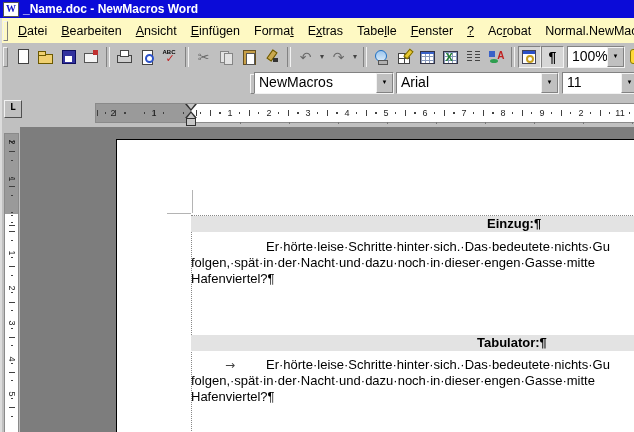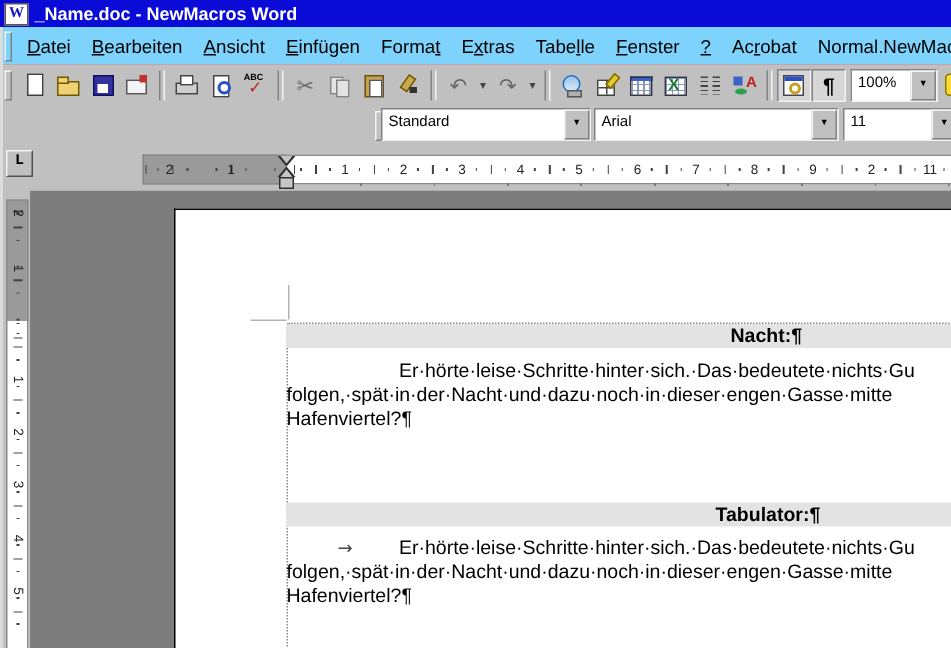--- a/index.html
+++ b/index.html
@@ -9,21 +9,21 @@
   .abs{position:absolute;}
   u{text-decoration:underline;}
 
   
   #titlebar{left:0;top:0;width:634px;height:18px;background:#0b0bd8;display:flex;align-items:center;}
   .wicon{width:14px;height:13px;margin:0 4px 0 3px;background:#fff;border:1px solid #555;
          color:#1515c8;font:bold 10px/12px "Liberation Serif",serif;text-align:center;flex:none;}
   #title-text{color:#fff;font:bold 12px/18px "Liberation Sans",sans-serif;white-space:nowrap;}
 
   
-  #menubar{left:0;top:18px;width:634px;height:25px;background:#7dd3fc;display:flex;align-items:center;
+  #menubar{left:0;top:18px;width:634px;height:25px;background:#fef9c3;display:flex;align-items:center;
            border-bottom:1px solid #ef4444;white-space:nowrap;overflow:hidden;}
   .grip{width:3px;height:18px;border:1px solid;border-color:#f2f2f2 #828282 #828282 #f2f2f2;margin:0 3px;flex:none;}
   .menu-item{padding:0 7px;font-size:12.5px;color:#000;flex:none;cursor:default;}
 
   
   .bar{background:#c0c0c0;display:flex;align-items:center;overflow:hidden;}
   #stdbar{left:0;top:43px;width:634px;height:27px;border-bottom:1px solid #a8a8a8;}
   #fmtbar{left:0;top:70px;width:634px;height:26px;border-bottom:1px solid #9a9a9a;}
   .tbtn{width:23px;height:22px;flex:none;display:flex;align-items:center;justify-content:center;position:relative;}
   .tbtn.on{border:1px solid;border-color:#828282 #f2f2f2 #f2f2f2 #828282;background:#d6d6d6;width:21px;height:20px;}
@@ -75,21 +75,21 @@
   .ic.docmap:before{left:1px;top:1px;width:12px;height:12px;background-color:#fff;border:1px solid #445;
       background-image:linear-gradient(#2a50c8,#2a50c8);background-size:12px 3px;background-repeat:no-repeat;}
   .ic.docmap:after{left:5px;top:6px;width:4px;height:4px;border:2px solid #c8a020;border-radius:50%;}
   .ic.helpb:before{left:0;top:0;width:14px;height:13px;background:#ffd936;border:1px solid #8a7a00;border-radius:3px;}
   .qg{position:absolute;left:4px;top:0;color:#1515c8;font:bold 11px/14px "Liberation Sans",sans-serif;}
   .spell-abc{position:absolute;left:1px;top:0;font:bold 6px/7px "Liberation Sans",sans-serif;color:#000;}
   .spell-chk{position:absolute;left:4px;top:4px;color:#c02020;font:bold 11px/12px "DejaVu Sans",sans-serif;}
 
   
   .combo{height:20px;display:flex;flex:none;border:1px solid;border-color:#828282 #f2f2f2 #f2f2f2 #828282;background:#fff;}
-  .combo .val{flex:1;font-size:10px;line-height:18px;padding-left:4px;white-space:nowrap;overflow:hidden;color:#000;}
+  .combo .val{flex:1;font-size:14px;line-height:18px;padding-left:4px;white-space:nowrap;overflow:hidden;color:#000;}
   .combo .arrow{width:15px;background:#c0c0c0;border:1px solid;border-color:#f2f2f2 #828282 #828282 #f2f2f2;
                 font-size:6px;line-height:16px;text-align:center;color:#000;flex:none;}
 
   
   #rulerrow{left:0;top:96px;width:634px;height:31px;background:#c0c0c0;}
   #tabsel{left:4px;top:4px;width:16px;height:16px;background:#c0c0c0;border:1px solid;
           border-color:#f2f2f2 #505050 #505050 #f2f2f2;
           font:bold 10px/14px "Liberation Mono",monospace;text-align:center;color:#000;}
   .hregion{top:7px;height:18px;}
   #hr-dark{left:95px;width:96px;background:#9a9a9a;border:1px solid #8a8a8a;border-right:none;}
@@ -240,21 +240,21 @@
     <div class="tbtn" style="margin-left:2px;">
         <span class="ic helpb">
           <b class="qg">?</b>
         </span>
       </div>
   </div>
 
   <div class="abs bar" id="fmtbar">
     <div class="abs grip" style="left:247px;top:4px;"></div>
     <div class="abs combo" style="left:254px;top:2px;width:138px;">
-      <span class="val">Standard</span>
+      <span class="val">NewMacros</span>
       <span class="arrow">▼</span>
     </div>
     <div class="abs combo" style="left:396px;top:2px;width:161px;">
       <span class="val">Arial</span>
       <span class="arrow">▼</span>
     </div>
     <div class="abs combo" style="left:562px;top:2px;width:75px;">
       <span class="val">11</span>
       <span class="arrow">▼</span>
     </div>
@@ -314,21 +314,21 @@
       <span class="vnum" style="top:180px;">5</span>
     </div>
 
     <div class="abs" id="page">
       <div class="abs" id="crop-v"></div>
       <div class="abs" id="crop-h"></div>
       <div class="abs" id="tb-v"></div>
       <div class="abs" id="tb-h"></div>
 
       <div class="abs band" style="top:76px;"></div>
-      <div class="abs dochead" style="left:370px;top:76px;">Nacht:¶</div>
+      <div class="abs dochead" style="left:370px;top:76px;">Einzug:¶</div>
       <div class="abs docline" style="left:149px;top:99px;">Er·hörte·leise·Schritte·hinter·sich.·Das·bedeutete·nichts·Gu</div>
       <div class="abs docline" style="left:74px;top:115px;">folgen,·spät·in·der·Nacht·und·dazu·noch·in·dieser·engen·Gasse·mitte</div>
       <div class="abs docline" style="left:74px;top:131px;">Hafenviertel?¶</div>
 
       <div class="abs band" style="top:195px;"></div>
       <div class="abs dochead" style="left:360px;top:195px;">Tabulator:¶</div>
       <div class="abs tabg" style="left:108px;top:217px;">→</div>
       <div class="abs docline" style="left:149px;top:217px;">Er·hörte·leise·Schritte·hinter·sich.·Das·bedeutete·nichts·Gu</div>
       <div class="abs docline" style="left:74px;top:233px;">folgen,·spät·in·der·Nacht·und·dazu·noch·in·dieser·engen·Gasse·mitte</div>
       <div class="abs docline" style="left:74px;top:249px;">Hafenviertel?¶</div>

